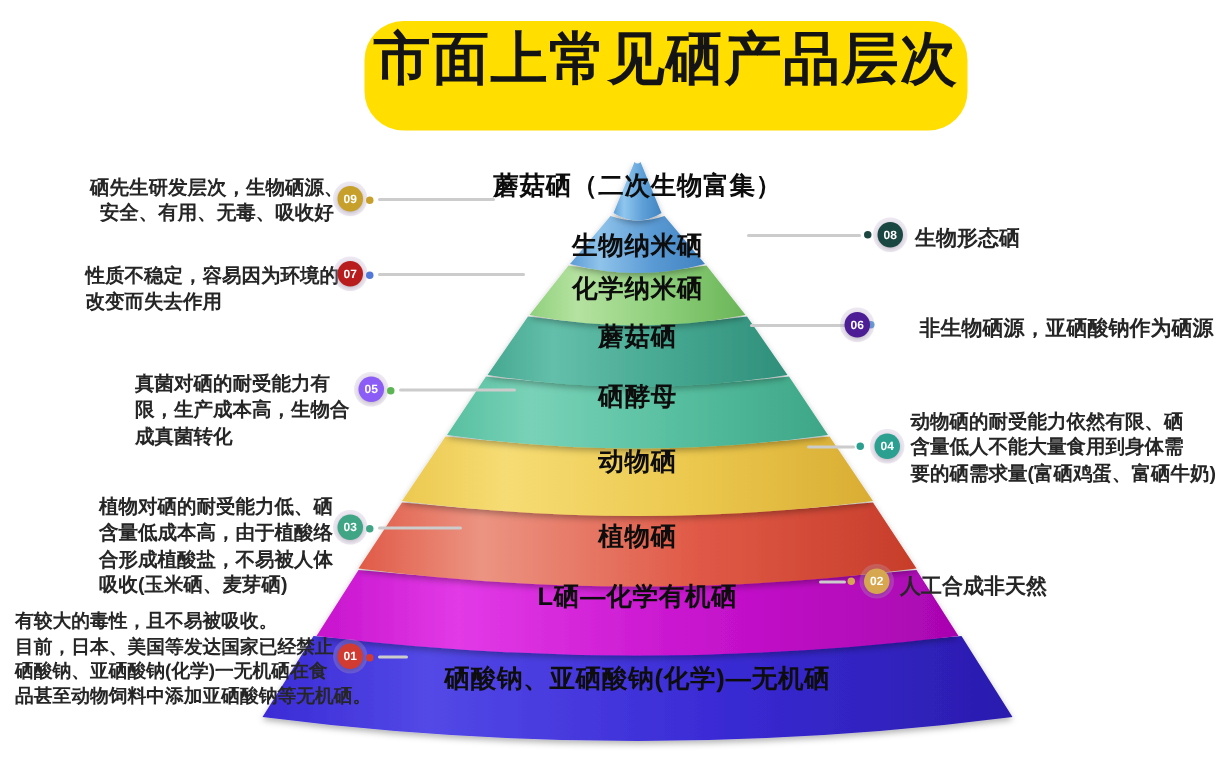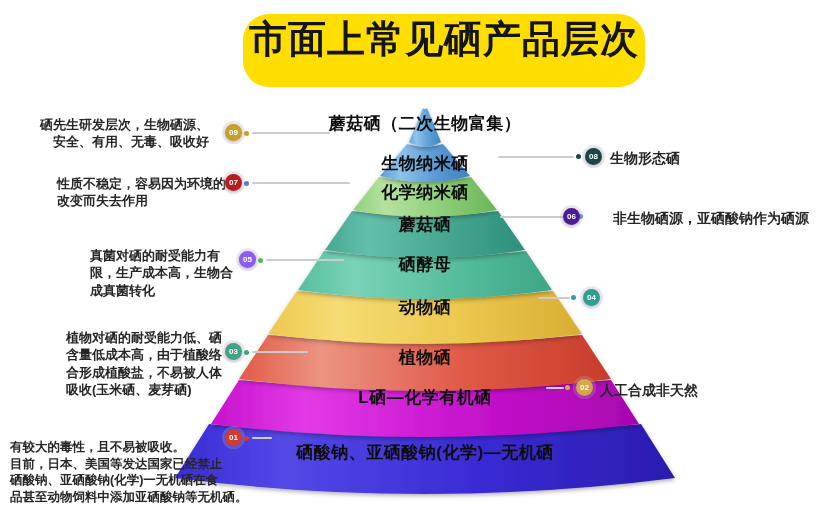--- a/index.html
+++ b/index.html
@@ -18,21 +18,21 @@
   
   .layer-label{
     position:absolute;left:425px;transform:translateX(-50%);
     font-size:17px;font-weight:900;color:#0d0d0d;white-space:nowrap;letter-spacing:0.5px;
   }
   
   .ann{
     position:absolute;font-size:13px;font-weight:700;color:#262626;
     line-height:1.33;white-space:pre-line;
   }
-  .ann.small{font-size:12.5px;margin-top:33px;}
+  .ann.small{font-size:12.5px;}
   .badge{
     position:absolute;width:17px;height:17px;border-radius:50%;
     display:flex;align-items:center;justify-content:center;
     color:#ffffff;font-size:8px;font-weight:700;
     box-shadow:0 0 0 3px rgba(185,170,200,0.28),0 1px 3px rgba(0,0,0,0.25);
   }
   .conn{position:absolute;height:2px;background:#cccccc;border-radius:1px;}
   .conn-dot{position:absolute;width:5px;height:5px;border-radius:50%;}
 </style>
 </head>
@@ -118,21 +118,21 @@
   <div class="layer-label" style="top:112px">蘑菇硒（二次生物富集）</div>
   <div class="layer-label" style="top:152px">生物纳米硒</div>
   <div class="layer-label" style="top:181px">化学纳米硒</div>
   <div class="layer-label" style="top:213px">蘑菇硒</div>
   <div class="layer-label" style="top:253px">硒酵母</div>
   <div class="layer-label" style="top:296px">动物硒</div>
   <div class="layer-label" style="top:346px">植物硒</div>
   <div class="layer-label" style="top:441px">硒酸钠、亚硒酸钠(化学)—无机硒</div>
   <div class="layer-label" style="top:386px">L硒—化学有机硒</div>
 
-  <div class="ann" style="right:612px;top:116px;text-align:right">硒先生研发层次，生物硒源、
+  <div class="ann" style="right:592px;top:116px;text-align:center">硒先生研发层次，生物硒源、
 安全、有用、无毒、吸收好</div>
   <div class="badge" style="left: 225px; top: 124px; background: rgb(199, 160, 43);">
     <span>09</span>
   </div>
   <div class="conn-dot" style="left: 244px; top: 131px; background: rgb(199, 160, 43);"></div>
   <div class="conn" style="left:252px;top:132px;width:78px"></div>
 
   <div class="ann" style="left:57px;top:175px">性质不稳定，容易因为环境的
 改变而失去作用</div>
   <div class="badge" style="left: 225px; top: 174px; background: #b91c1c;">
@@ -182,20 +182,23 @@
   <div class="badge" style="left: 563px; top: 208px; background: #4c1d95;">
     <span>06</span>
   </div>
   <div class="ann" style="left:613px;top:209px;font-size:14px">非生物硒源，亚硒酸钠作为硒源</div>
 
   <div class="conn" style="left:538px;top:297px;width:32px"></div>
   <div class="conn-dot" style="left: 571px; top: 295px; background: rgb(43, 159, 144);"></div>
   <div class="badge" style="left: 583px; top: 289px; background: rgb(43, 159, 144);">
     <span>04</span>
   </div>
+  <div class="ann" style="left:607px;top:272px">动物硒的耐受能力依然有限、硒
+含量低人不能大量食用到身体需
+要的硒需求量(富硒鸡蛋、富硒牛奶)</div>
 
   <div class="conn" style="left:546px;top:387px;width:18px"></div>
   <div class="conn-dot" style="left: 565px; top: 385px; background: rgb(215, 167, 80);"></div>
   <div class="badge" style="left: 576px; top: 379px; background: rgb(215, 167, 80);">
     <span>02</span>
   </div>
   <div class="ann" style="left:600px;top:381px;font-size:14px">人工合成非天然</div>
 
 </div>
 

